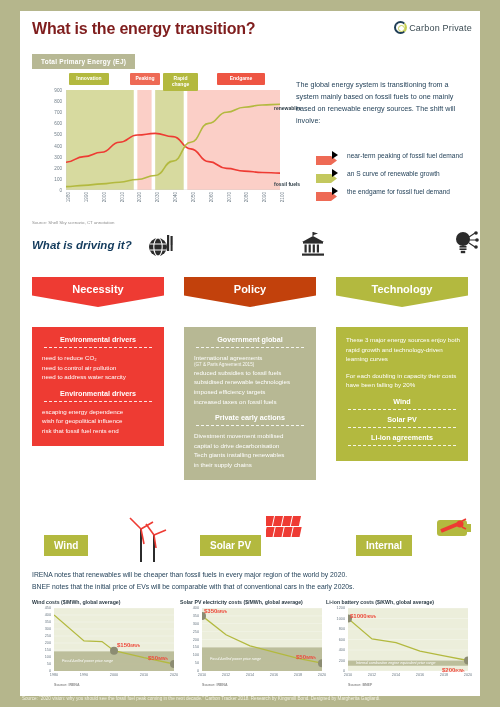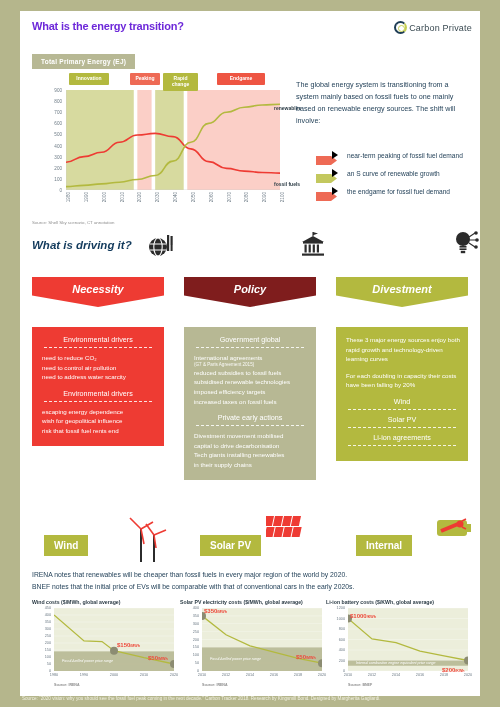--- a/index.html
+++ b/index.html
@@ -11,21 +11,21 @@
   }
   .page {
     position: absolute;
     left: 20px; top: 11px;
     width: 460px; height: 685px;
     background: #ffffff;
   }
   
   .h1 {
     position: absolute; left: 12px; top: 9px;
-    font-size: 11px; font-weight: bold; color: #6d28d9;
+    font-size: 16px; font-weight: bold; color: #7f1d1d;
     letter-spacing: -0.2px;
   }
   .logo { position: absolute; right: 8px; top: 10px; display: flex; align-items: center; gap: 2px; }
   .logo-mark { width: 13px; height: 13px; border: 2px solid #1d3c54; border-radius: 50%; border-right-color: #c6cf52; position: relative; }
   .logo-mark:after { content:""; position:absolute; left:2px; top:2px; width:5px; height:5px; border:1.5px solid #c6cf52; border-radius:50%; }
   .logo-text { font-size: 9px; color: #3a4a52; letter-spacing: .2px; }
 
   
   .tpe-pill {
     position:absolute; left:12px; top:43px;
@@ -59,23 +59,23 @@
   .brow .btxt { font-size:6.6px; color:#1d3c54; margin-left:9px; }
 
   
   .h2 { position:absolute; left:12px; top:228px; font-size:11.5px; font-weight:bold; color:#123a5c;font-style:italic; }
   .icon-globe { position:absolute; left:128px; top:222px; }
   .icon-bank  { position:absolute; left:280px; top:220px; }
   .icon-bulb  { position:absolute; left:432px; top:218px; }
 
   .chev { position:absolute; top:266px; height:30px; color:#fff; font-weight:bold; font-size:11px;
           display:flex; align-items:flex-start; justify-content:center; padding-top:6px;
-          clip-path: polygon(0 0, 100% 0, 100% 62%, 50% 100%, 0 62%); font-style: italic; }
+          clip-path: polygon(0 0, 100% 0, 100% 62%, 50% 100%, 0 62%); }
   .panel { position:absolute; padding:8px 6px 10px; color:#fff; }
-  .p-title { text-align:center; font-size:7.2px; font-weight:normal; margin-bottom:3px; }
+  .p-title { text-align:center; font-size:7.2px; font-weight:bold; margin-bottom:3px; }
   .dash { border-top:1px dashed rgba(255,255,255,.85); margin:2px 6px 5px; }
   .p-line { font-size:6.2px; line-height:1.55; text-align:left; padding-left:4px; }
   .p-line.sub { font-size:4.6px; opacity:.92; margin-top:-2px; }
   .p-gap { height:7px; }
 
   
   .tagbtn { position:absolute; background:#b3b93f; color:#fff; font-weight:bold; font-size:10px;
             padding:5px 10px; top:524px; }
 
   .irena { position:absolute; left:12px; top:558px; width:440px; font-size:6.8px; line-height:1.7; color:#1d3c54; }
@@ -212,22 +212,22 @@
       <rect x="8.8" y="21.8" width="4.4" height="2.4" fill="#2b2b2b"></rect>
       <path d="M17 8 l6 -4 M17 11 l7 0 M17 14 l6 4" stroke="#2b2b2b" stroke-width="1.1"></path>
       <circle cx="24" cy="4" r="1.8" fill="#2b2b2b"></circle>
       <circle cx="25" cy="11" r="1.8" fill="#2b2b2b"></circle>
       <circle cx="24" cy="18" r="1.8" fill="#2b2b2b"></circle>
     </svg>
   </div>
 
   <div id="chevrons">
       <div class="chev" style="left: 12px; width: 132px; background: rgb(238, 59, 51);">Necessity</div>
-      <div class="chev" style="left: 164px; width: 132px; background: #7f1d1d;">Policy</div>
-      <div class="chev" style="left: 316px; width: 132px; background: rgb(179, 185, 63);">Divestment</div>
+      <div class="chev" style="left: 164px; width: 132px; background: #c2410c;">Policy</div>
+      <div class="chev" style="left: 316px; width: 132px; background: rgb(179, 185, 63);">Technology</div>
     </div>
   <div id="panels">
       <div class="panel" style="left: 12px; width: 132px; top: 316px; background: rgb(238, 59, 51);">
         <div class="p-title">Environmental drivers</div>
         <div class="dash"></div>
         <div class="p-line">need to reduce CO₂</div>
         <div class="p-line">need to control air pollution</div>
         <div class="p-line">need to address water scarcity</div>
         <div class="p-gap"></div>
         <div class="p-title">Environmental drivers</div>

